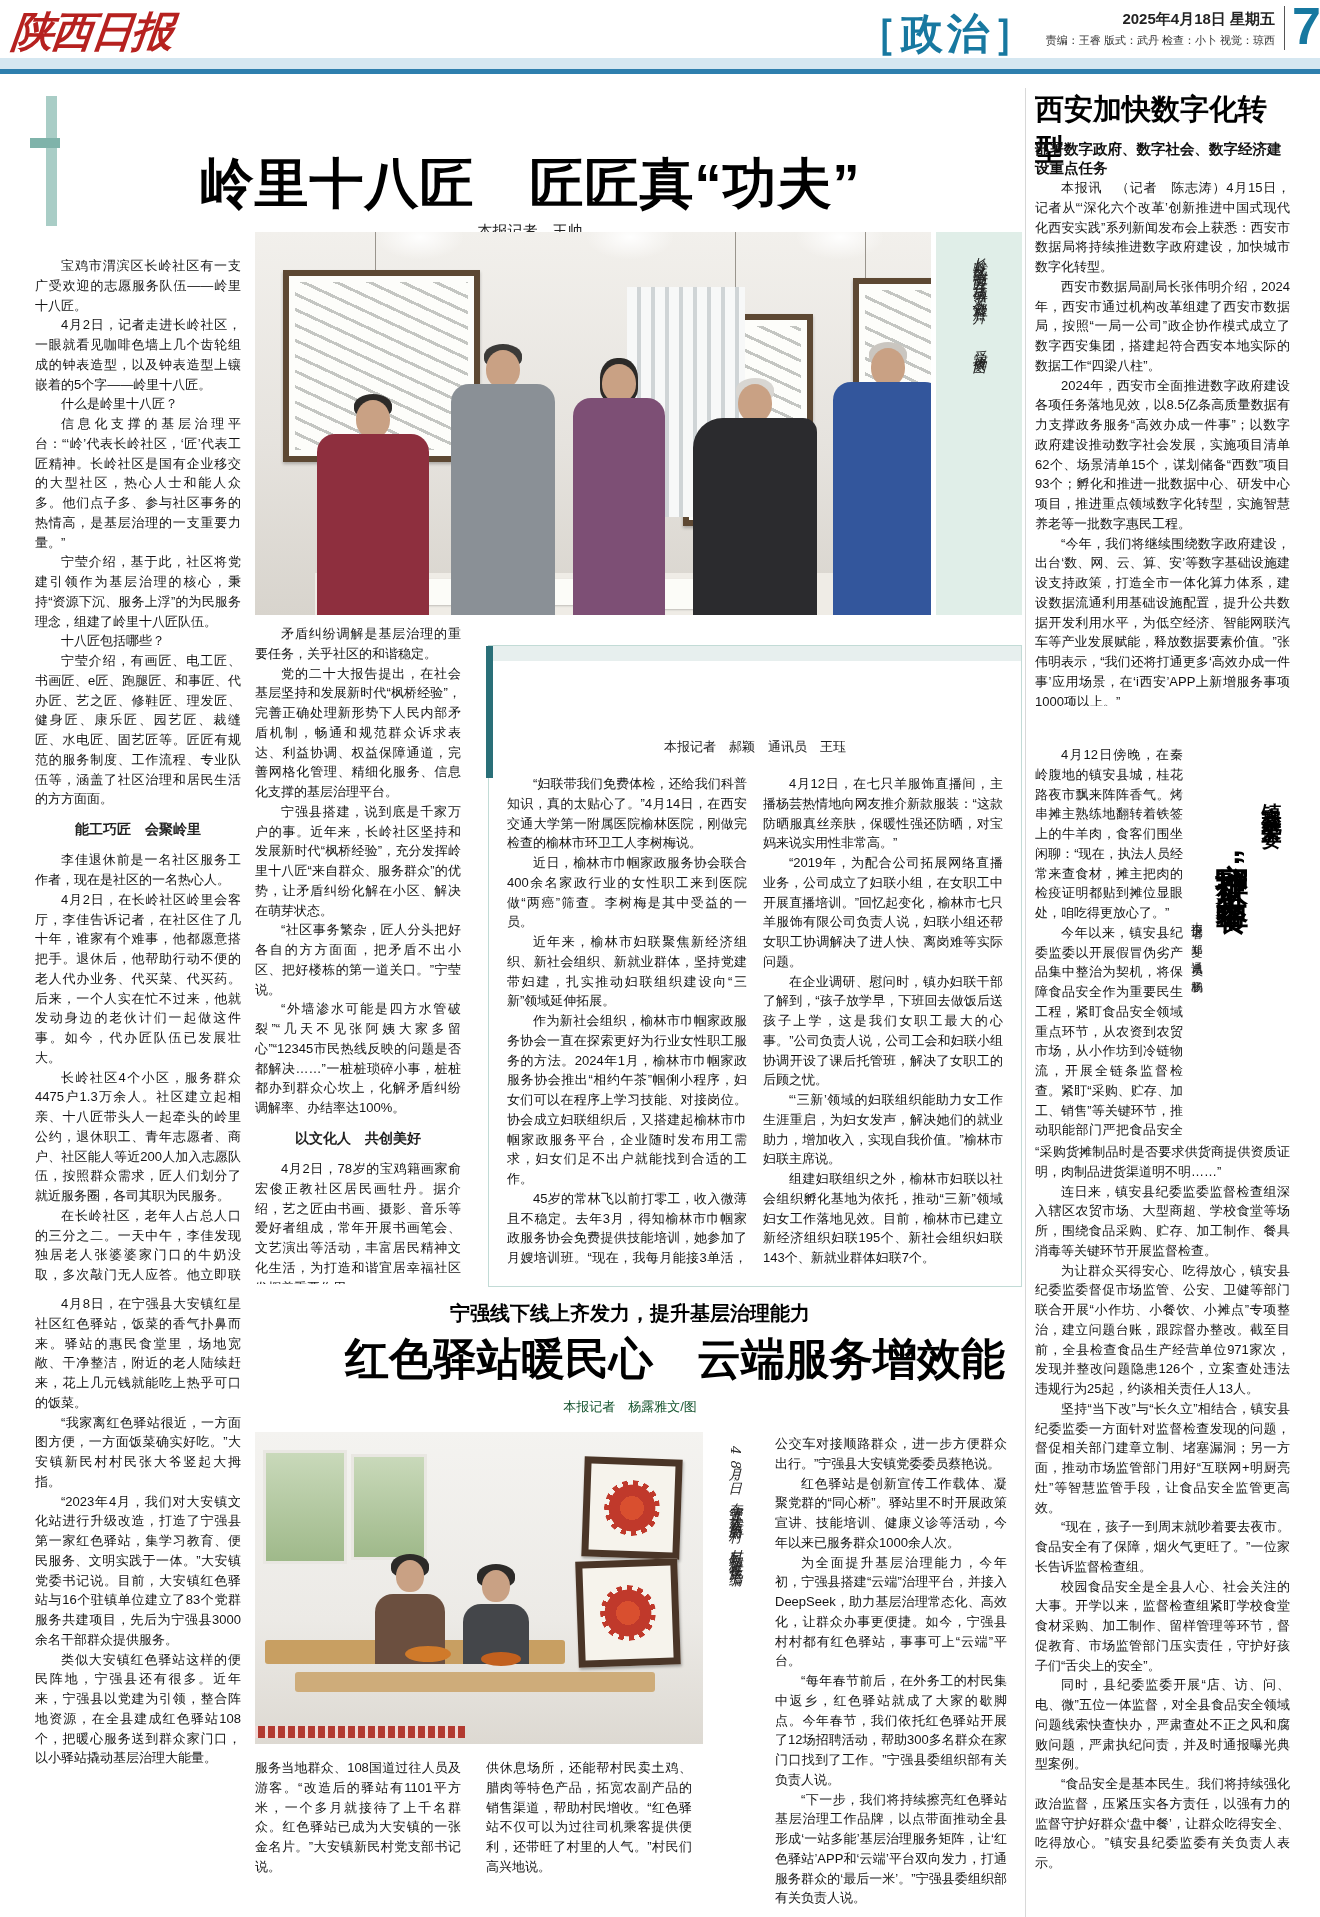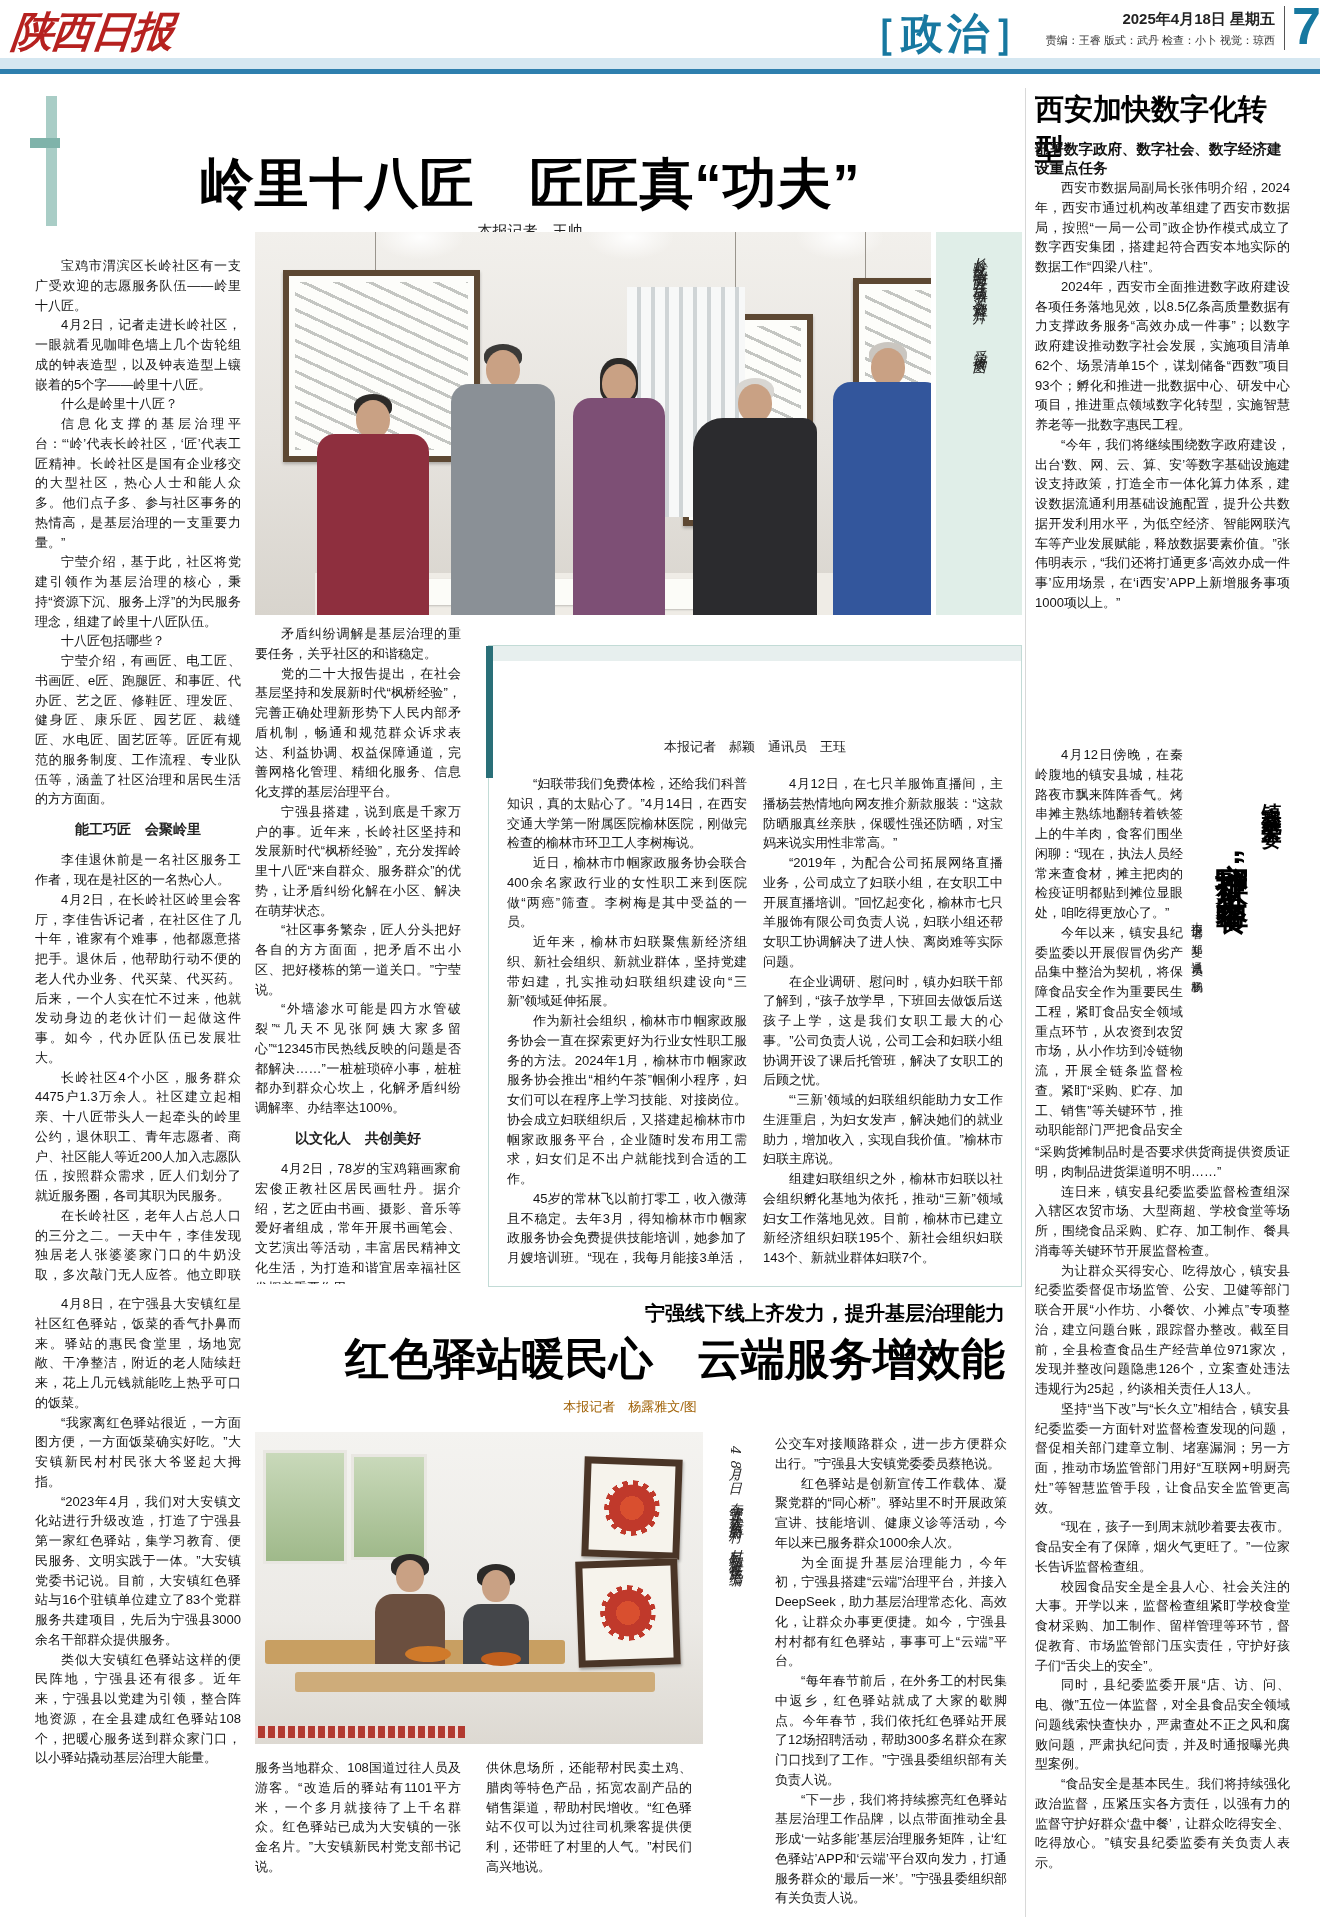--- a/index.html
+++ b/index.html
@@ -60,23 +60,23 @@
   .xa-headline{position:absolute;left:1035px;top:90px;width:255px;font-size:29px;font-weight:bold;color:#000;}
   .xa-subhead{position:absolute;left:1035px;top:140px;width:255px;font-size:14.5px;font-weight:bold;color:#111;}
   
   .za-wrap{position:absolute;left:1035px;top:745px;width:255px;height:392px;}
   .za-intro{position:absolute;left:0;top:0;width:148px;height:392px;}
   .za-headblock{position:absolute;right:0;top:0;width:100px;height:392px;writing-mode:vertical-rl;}
   .za-prefix{font-size:20px;font-weight:bold;letter-spacing:4px;padding-block:0;padding-inline-start:42px;margin:0 4px;color:#000;}
   .za-main{font-size:33px;font-weight:bold;letter-spacing:3px;padding-inline-start:92px;margin:0 5px;color:#000;}
   .za-byline{font-size:11.5px;letter-spacing:2px;padding-inline-start:168px;margin:0 4px;color:#222;}
   
-  .st-kicker{position:absolute;left:255px;top:1300px;width:750px;text-align:right;font-size:20px;font-weight:bold;color:#000;}
+  .st-kicker{position:absolute;left:255px;top:1300px;width:750px;text-align:center;font-size:20px;font-weight:bold;color:#000;}
   .st-headline{position:absolute;left:255px;top:1330px;width:750px;text-align:right;font-size:44px;font-weight:bold;color:#000;white-space:nowrap;}
-  .st-byline{position:absolute;left:255px;top:1398px;width:750px;text-align:center;font-size:13px;color:#a16207;}
+  .st-byline{position:absolute;left:255px;top:1398px;width:750px;text-align:center;font-size:13px;color:#14532d;}
   .photo2{position:absolute;left:255px;top:1432px;width:448px;height:312px;overflow:hidden;
         background:linear-gradient(#f4f3f0 0%,#eceae6 60%,#ddd9d2 100%);}
   .window2{position:absolute;background:linear-gradient(#c9d9ba,#9fb98a);border:3px solid #e9e7e2;}
   .pframe{position:absolute;background:#f6f3ec;border:7px solid #4a3527;box-shadow:1px 2px 3px rgba(0,0,0,.3);}
   .pcut{position:absolute;left:50%;top:50%;transform:translate(-50%,-50%);width:56px;height:56px;border-radius:50%;
         background:radial-gradient(#d94f2f 0 30%,#c0392b 30% 100%);
         -webkit-mask:radial-gradient(circle,#000 58%,transparent 60%),repeating-conic-gradient(#000 0 12deg,transparent 12deg 24deg);}
   .table2{position:absolute;background:#c89f62;border-radius:3px;}
   .banner2{position:absolute;left:0;bottom:6px;width:210px;height:12px;background:#b23a30;
         background-image:repeating-linear-gradient(90deg,rgba(255,255,255,.8) 0 3px,rgba(0,0,0,0) 3px 10px);}
@@ -197,20 +197,21 @@
         <p>“‘三新’领域的妇联组织能助力女工作生涯重启，为妇女发声，解决她们的就业助力，增加收入，实现自我价值。”榆林市妇联主席说。</p>
         <p>组建妇联组织之外，榆林市妇联以社会组织孵化基地为依托，推动“三新”领域妇女工作落地见效。目前，榆林市已建立新经济组织妇联195个、新社会组织妇联143个、新就业群体妇联7个。</p>
         <p>“为更好推进‘三新’领域妇联工作，扩大妇联组织影响力，我们针对‘三新’组织分布广、形态新的特点，坚持‘哪里有妇女，哪里就有妇联组织’的原则，组织深入企业、商圈、园区摸底，推动妇女工作向新领域延伸。”榆林市妇联副主席说。</p>
       </div>
   </div>
 
   <div class="right-rule"></div>
   <div class="xa-headline">西安加快数字化转型</div>
   <div class="xa-subhead">部署数字政府、数字社会、数字经济建设重点任务</div>
   <div class="col" style="left:1035px;top:178px;width:255px;height:528px;">
+      <p>本报讯　（记者　陈志涛）4月15日，记者从“‘深化六个改革’创新推进中国式现代化西安实践”系列新闻发布会上获悉：西安市数据局将持续推进数字政府建设，加快城市数字化转型。</p>
       <p>西安市数据局副局长张伟明介绍，2024年，西安市通过机构改革组建了西安市数据局，按照“一局一公司”政企协作模式成立了数字西安集团，搭建起符合西安本地实际的数据工作“四梁八柱”。</p>
       <p>2024年，西安市全面推进数字政府建设各项任务落地见效，以8.5亿条高质量数据有力支撑政务服务“高效办成一件事”；以数字政府建设推动数字社会发展，实施项目清单62个、场景清单15个，谋划储备“西数”项目93个；孵化和推进一批数据中心、研发中心项目，推进重点领域数字化转型，实施智慧养老等一批数字惠民工程。</p>
       <p>“今年，我们将继续围绕数字政府建设，出台‘数、网、云、算、安’等数字基础设施建设支持政策，打造全市一体化算力体系，建设数据流通利用基础设施配置，提升公共数据开发利用水平，为低空经济、智能网联汽车等产业发展赋能，释放数据要素价值。”张伟明表示，“我们还将打通更多‘高效办成一件事’应用场景，在‘i西安’APP上新增服务事项1000项以上。”</p>
     </div>
 
   <div class="za-wrap">
     <div class="za-intro col" style="position:absolute;">
         <p>4月12日傍晚，在秦岭腹地的镇安县城，桂花路夜市飘来阵阵香气。烤串摊主熟练地翻转着铁签上的牛羊肉，食客们围坐闲聊：“现在，执法人员经常来查食材，摊主把肉的检疫证明都贴到摊位显眼处，咱吃得更放心了。”</p>
         <p>今年以来，镇安县纪委监委以开展假冒伪劣产品集中整治为契机，将保障食品安全作为重要民生工程，紧盯食品安全领域重点环节，从农资到农贸市场，从小作坊到冷链物流，开展全链条监督检查。紧盯“采购、贮存、加工、销售”等关键环节，推动职能部门严把食品安全关，守护群众“舌尖上的安全”。</p>
       </div>

